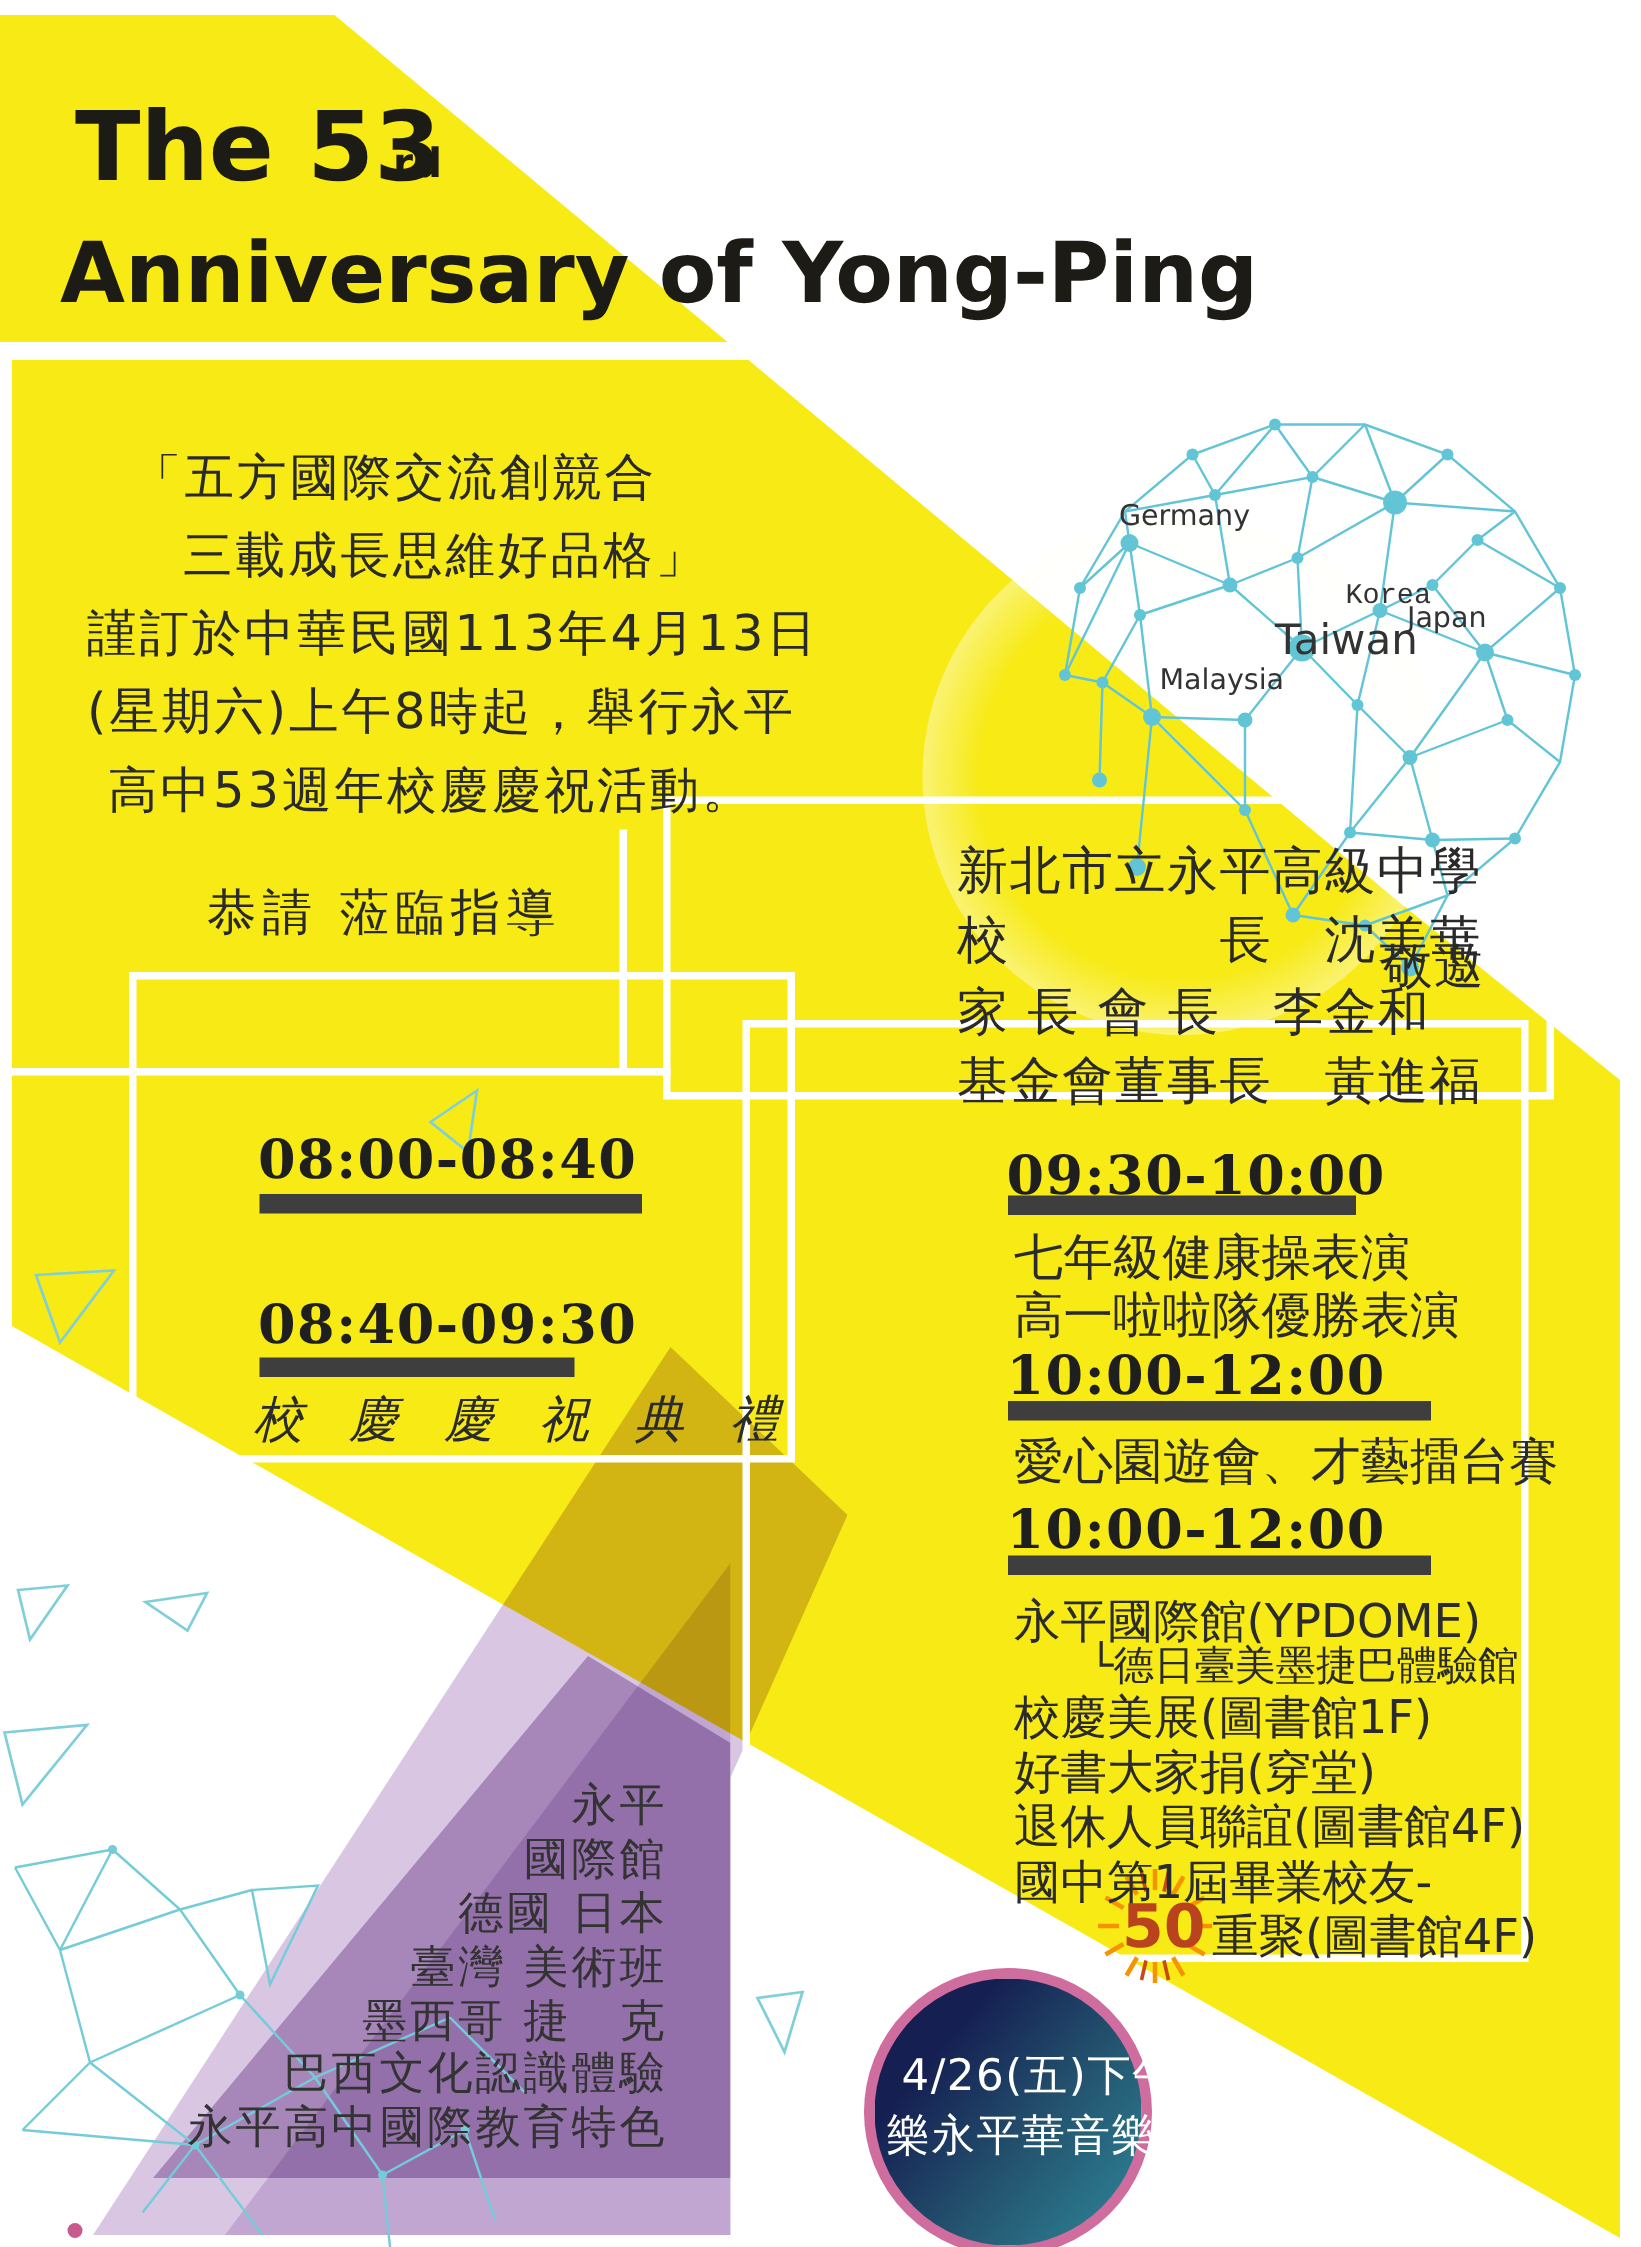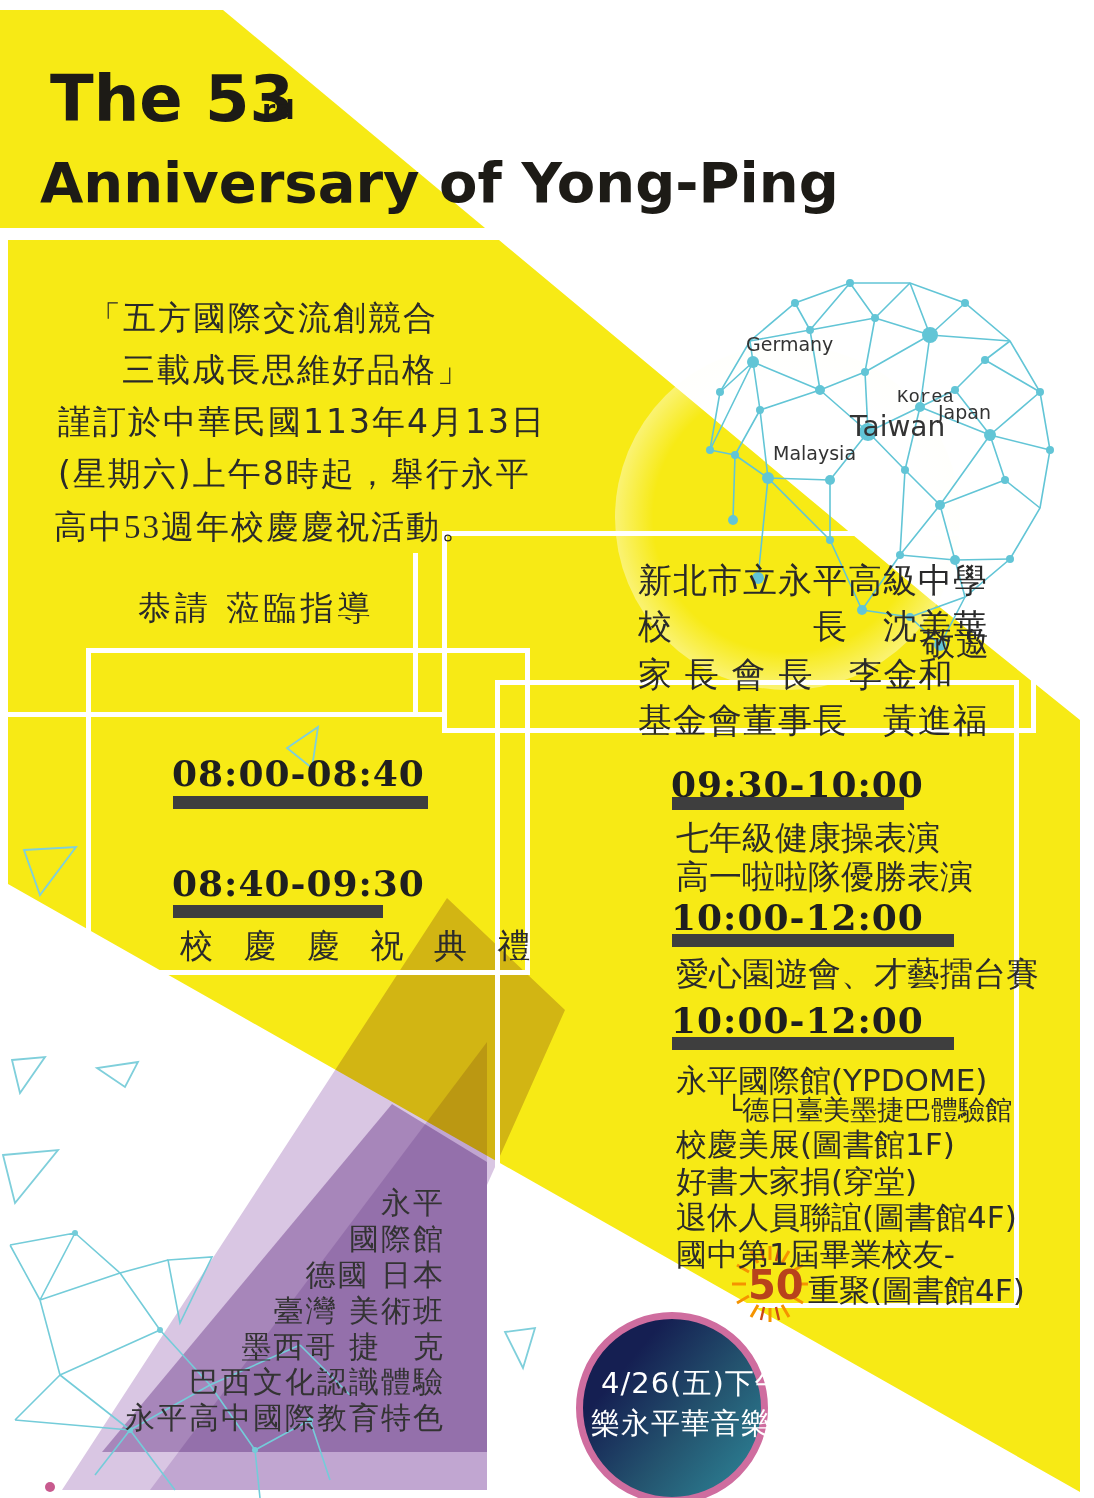--- a/index.html
+++ b/index.html
@@ -154,40 +154,40 @@
   </svg>
 
   <div class="t title-en" style="left:50px;top:62px;font-size:64px;text-align:right;">The 53</div>
   <div class="t title-en" style="left:262px;top:94px;font-size:27px;">rd</div>
   <div class="t title-en" style="left:40px;top:150px;font-size:56px;">Anniversary of Yong-Ping</div>
 
   <div class="t intro" style="left:122px;top:348px;">三載成長思維好品格」</div>
   <div class="t intro" style="left:88px;top:296px;">「五方國際交流創競合</div>
   <div class="t intro" style="left:58px;top:400px;">謹訂於中華民國113年4月13日</div>
   <div class="t intro" style="left:58px;top:452px;">(星期六)上午8時起，舉行永平</div>
-  <div class="t intro" style="left:54px;top:505px;font-family:Liberation Serif, serif;">高中53週年校慶慶祝活動。</div>
+  <div class="t intro" style="left:72px;top:505px;">高中53週年校慶慶祝活動。</div>
   <div class="t intro" style="left:138px;top:586px;letter-spacing:4px;">恭請 蒞臨指導</div>
 
   <div class="t glabel" style="left:746px;top:333px;font-size:19px;">Germany</div>
   <div class="t glabel" style="left:897px;top:386px;font-size:19px;font-family:Liberation Mono, monospace;">Korea</div>
   <div class="t glabel" style="left:938px;top:401px;font-size:19px;">Japan</div>
   <div class="t glabel" style="left:850px;top:410px;font-size:28px;">Taiwan</div>
   <div class="t glabel" style="left:773px;top:442px;font-size:19px;">Malaysia</div>
 
   <div class="t off" style="left:638px;top:558px;">新北市立永平高級中學</div>
   <div class="t off" style="left:638px;top:604px;">校　　　　長　沈美華</div>
   <div class="t off" style="left:638px;top:652px;">家 長 會 長　李金和</div>
   <div class="t off" style="left:638px;top:698px;">基金會董事長　黃進福</div>
   <div class="t off" style="left:922px;top:622px;font-size:33px;">敬邀</div>
 
   <div class="t time" style="left:172px;top:752px;">08:00-08:40</div>
   <div class="bar" style="left:173px;top:796px;width:255px;"></div>
   <div class="t time" style="left:172px;top:862px;">08:40-09:30</div>
   <div class="bar" style="left:173px;top:905px;width:210px;"></div>
-  <div class="t ev" style="left:180px;top:924px;letter-spacing:10px;">校 慶 慶 祝 典 禮</div>
+  <div class="t ev" style="left:169px;top:924px;letter-spacing:10px;font-style:italic;">校 慶 慶 祝 典 禮</div>
 
   <div class="t time" style="left:671px;top:763px;">09:30-10:00</div>
   <div class="bar" style="left:672px;top:797px;width:232px;"></div>
   <div class="t ev" style="left:676px;top:816px;">七年級健康操表演</div>
   <div class="t ev" style="left:676px;top:855px;">高一啦啦隊優勝表演</div>
   <div class="t time" style="left:671px;top:896px;">10:00-12:00</div>
   <div class="bar" style="left:672px;top:934px;width:282px;"></div>
   <div class="t ev" style="left:676px;top:952px;">愛心園遊會、才藝擂台賽</div>
   <div class="t time" style="left:671px;top:999px;">10:00-12:00</div>
   <div class="bar" style="left:672px;top:1037px;width:282px;"></div>

